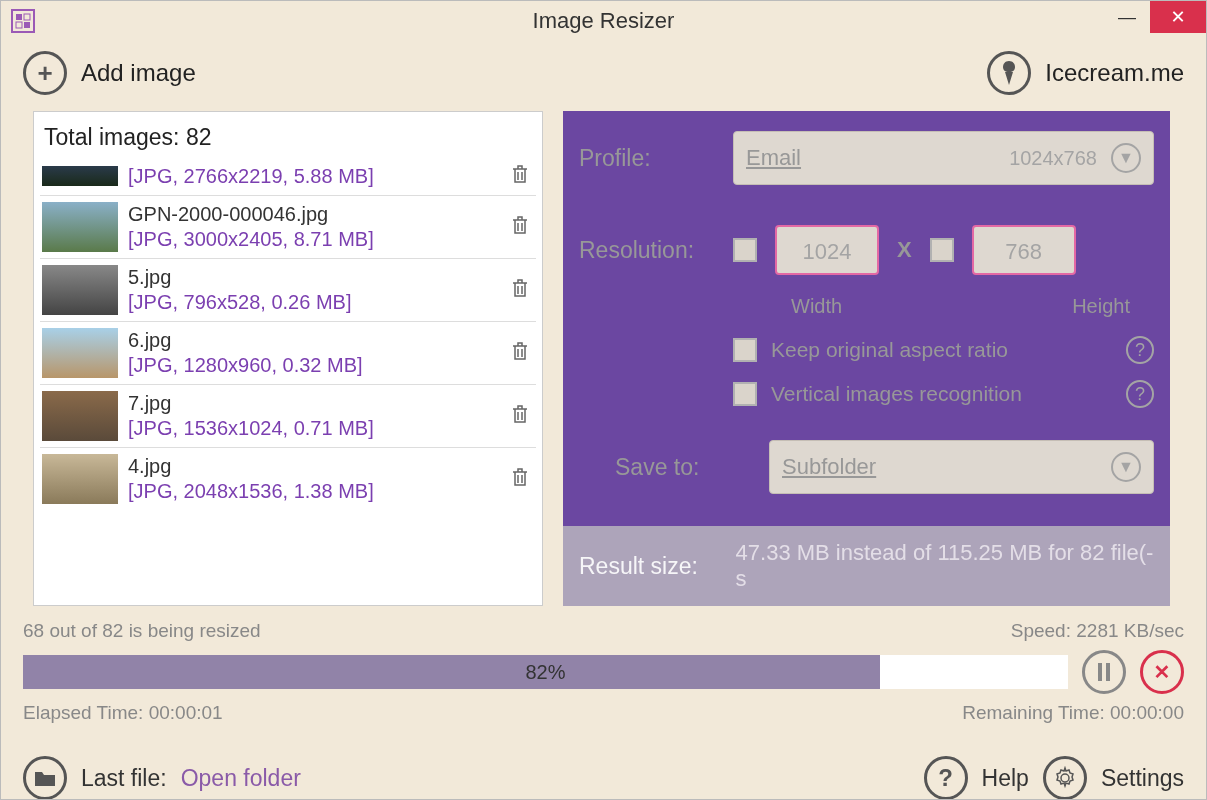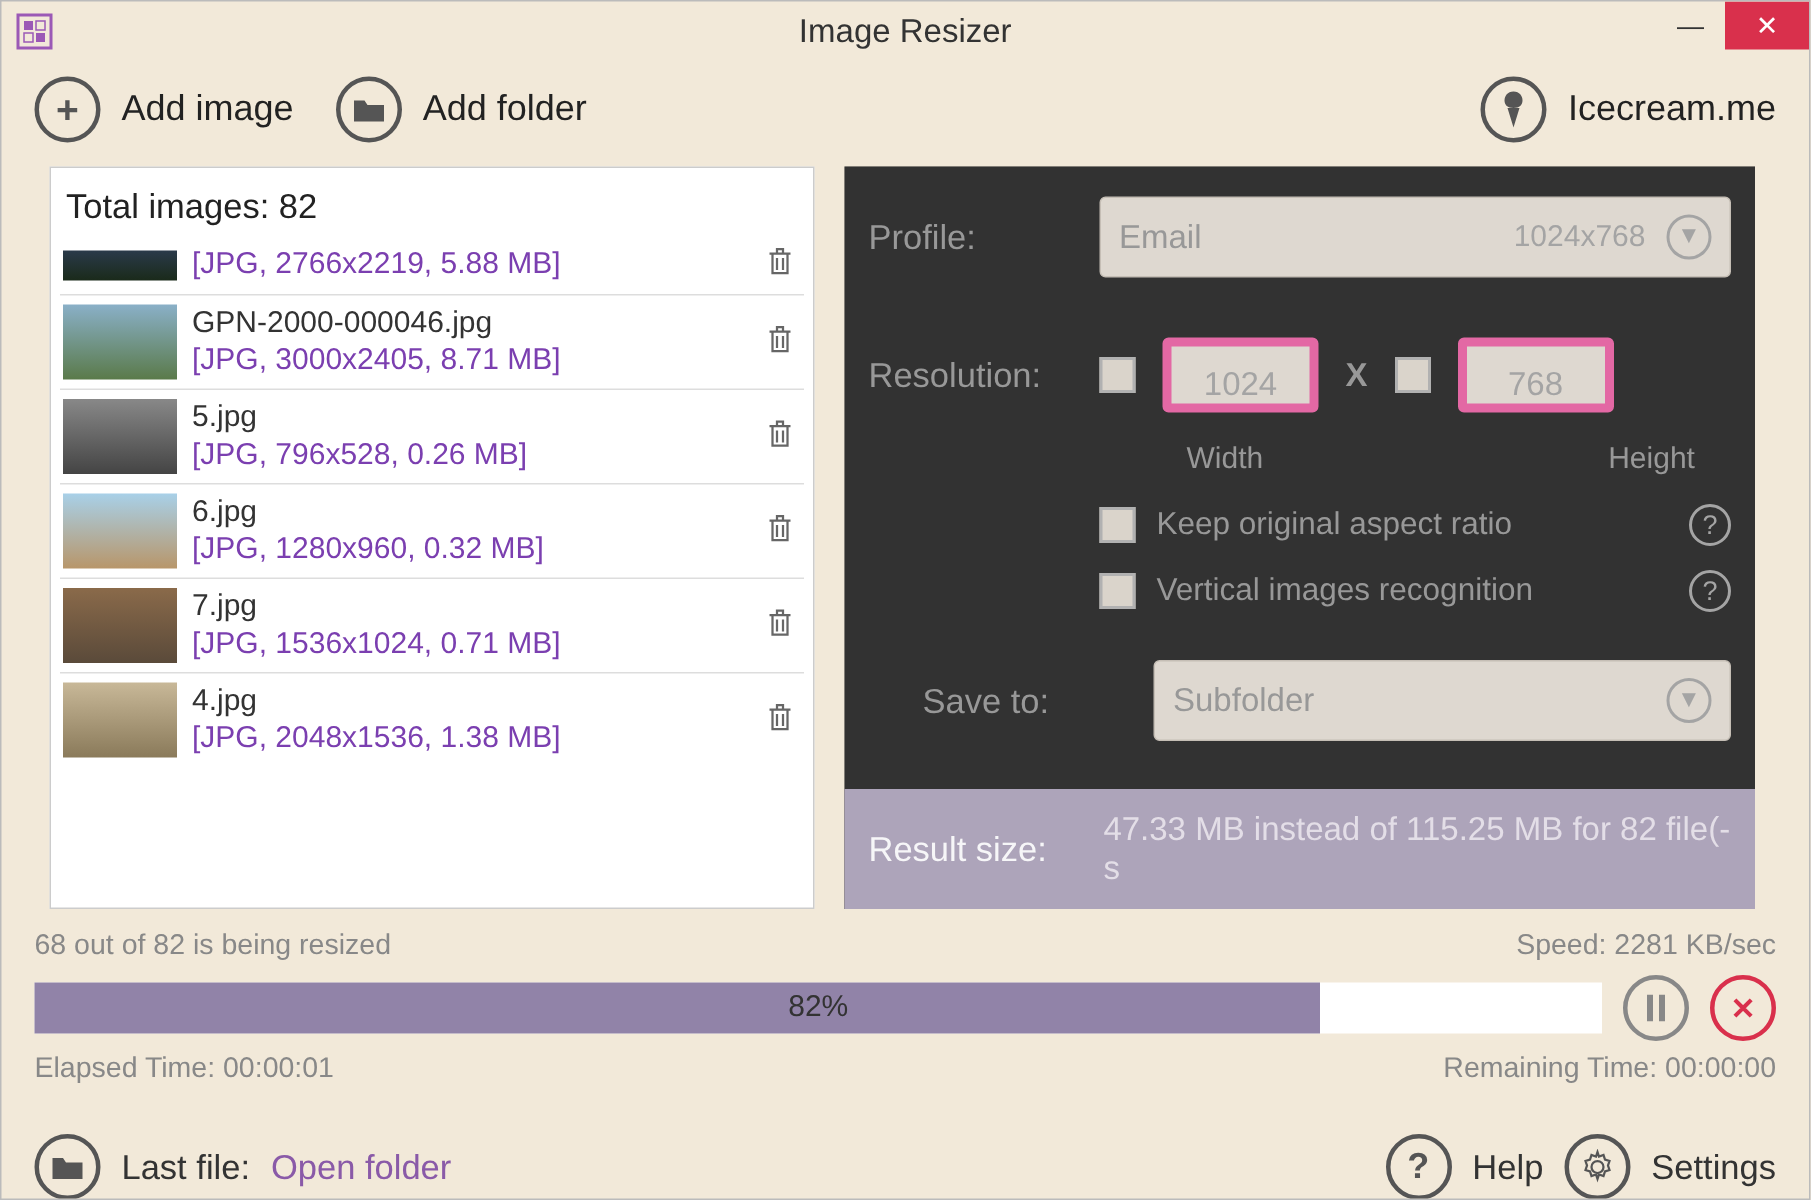--- a/index.html
+++ b/index.html
@@ -28,32 +28,32 @@
 .thumb.t0 { height: 20px; background: linear-gradient(to bottom, #2a3a4a, #1a2a1a); }
 .thumb.t1 { background: linear-gradient(to bottom, #8ab0c8, #5a7a4a); }
 .thumb.t2 { background: linear-gradient(to bottom, #888, #444); }
 .thumb.t3 { background: linear-gradient(to bottom, #a8d0e8, #b8966a); }
 .thumb.t4 { background: linear-gradient(to bottom, #8a6a4a, #5a4a3a); }
 .thumb.t5 { background: linear-gradient(to bottom, #c8b898, #8a7a5a); }
 .file-info { flex: 1; display: flex; flex-direction: column; gap: 2px; }
 .file-name { font-size: 20px; color: #333; }
 .file-meta { font-size: 20px; color: #7b3fb0; }
 .file-del { width: 24px; color: #666; cursor: pointer; }
-.right-panel { flex: 1; background: #000000; margin-right: 4px; position: relative; }
+.right-panel { flex: 1; background: #4c1d95; margin-right: 4px; position: relative; }
 .rp-overlay { position: absolute; inset: 0; background: rgba(200,200,200,0.25); pointer-events: none; }
 .rp-row { display: flex; align-items: center; padding: 20px 16px; gap: 14px; color: #888; }
 .rp-label { font-size: 23px; width: 140px; color: #888; }
 .dropdown { flex: 1; background: #e6ded3; border: 1px solid #c4bbaf; border-radius: 4px; height: 54px; display: flex; align-items: center; justify-content: space-between; padding: 0 12px; }
-.dd-text { font-size: 22px; color: #888; }
+.dd-text { font-size: 22px; color: #888; text-decoration: underline; }
 .dd-right { display: flex; align-items: center; gap: 14px; }
 .dd-dim { font-size: 20px; color: #999; }
 .dd-arrow { width: 30px; height: 30px; border: 2px solid #999; border-radius: 50%; display: flex; align-items: center; justify-content: center; color: #999; }
 .res-row { display: flex; align-items: center; gap: 18px; }
 .cb { width: 24px; height: 24px; border: 2px solid #aaa; background: #e0d8cc; }
-.dim-input { width: 104px; height: 50px; background: #e6ded3; border: 6px solid #ec4899; border-radius: 4px; text-align: center; font-size: 22px; color: #999; }
+.dim-input { width: 104px; height: 50px; background: #e6ded3; border: 2px solid #ec4899; border-radius: 4px; text-align: center; font-size: 22px; color: #999; }
 .x-sep { font-size: 22px; color: #888; font-weight: bold; }
 .dim-labels { display: flex; padding: 0 16px 10px 170px; gap: 100px; font-size: 20px; color: #888; }
 .dim-labels span:first-child { margin-left: 58px; }
 .dim-labels span:last-child { margin-left: 130px; }
 .opt-row { display: flex; align-items: center; padding: 8px 16px 8px 170px; gap: 14px; font-size: 21px; color: #888; }
 .opt-row .cb { flex-shrink: 0; }
 .opt-help { margin-left: auto; width: 28px; height: 28px; border: 2px solid #999; border-radius: 50%; display: flex; align-items: center; justify-content: center; font-size: 18px; color: #999; }
 .save-row { display: flex; align-items: center; padding: 24px 16px 14px 16px; gap: 14px; margin-left: 36px; }
 .result-bar { background: #a598b6; color: #fff; padding: 14px 16px; display: flex; align-items: center; gap: 20px; font-size: 22px; margin-top: 18px; }
 .result-bar .rp-label { color: #fff; opacity: 0.9; }
@@ -94,28 +94,20 @@
     <div class="win-btn close">✕</div>
   </div>
 </div>
 
 <div class="toolbar">
   <div class="toolbar-left">
     <div class="tb-btn">
       <div class="tb-icon">+</div>
       <span class="tb-label">Add image</span>
     </div>
-    <div class="tb-btn">
-      <div class="tb-icon">
-          <svg width="22" height="18" viewBox="0 0 22 18">
-            <path d="M1 3 h7 l2 3 h11 v11 h-20 z" fill="#555"></path>
-          </svg>
-        </div>
-      <span class="tb-label">Add folder</span>
-    </div>
   </div>
   <div class="brand">
     <div class="brand-icon">
         <svg width="20" height="28" viewBox="0 0 20 28">
           <path d="M10 2 C6 2 4 5 4 8 C4 11 6 13 10 13 C14 13 16 11 16 8 C16 5 14 2 10 2 M6 13 L10 26 L14 13 Z" fill="#555"></path>
         </svg>
       </div>
     <span class="tb-label">Icecream.me</span>
   </div>
 </div>

